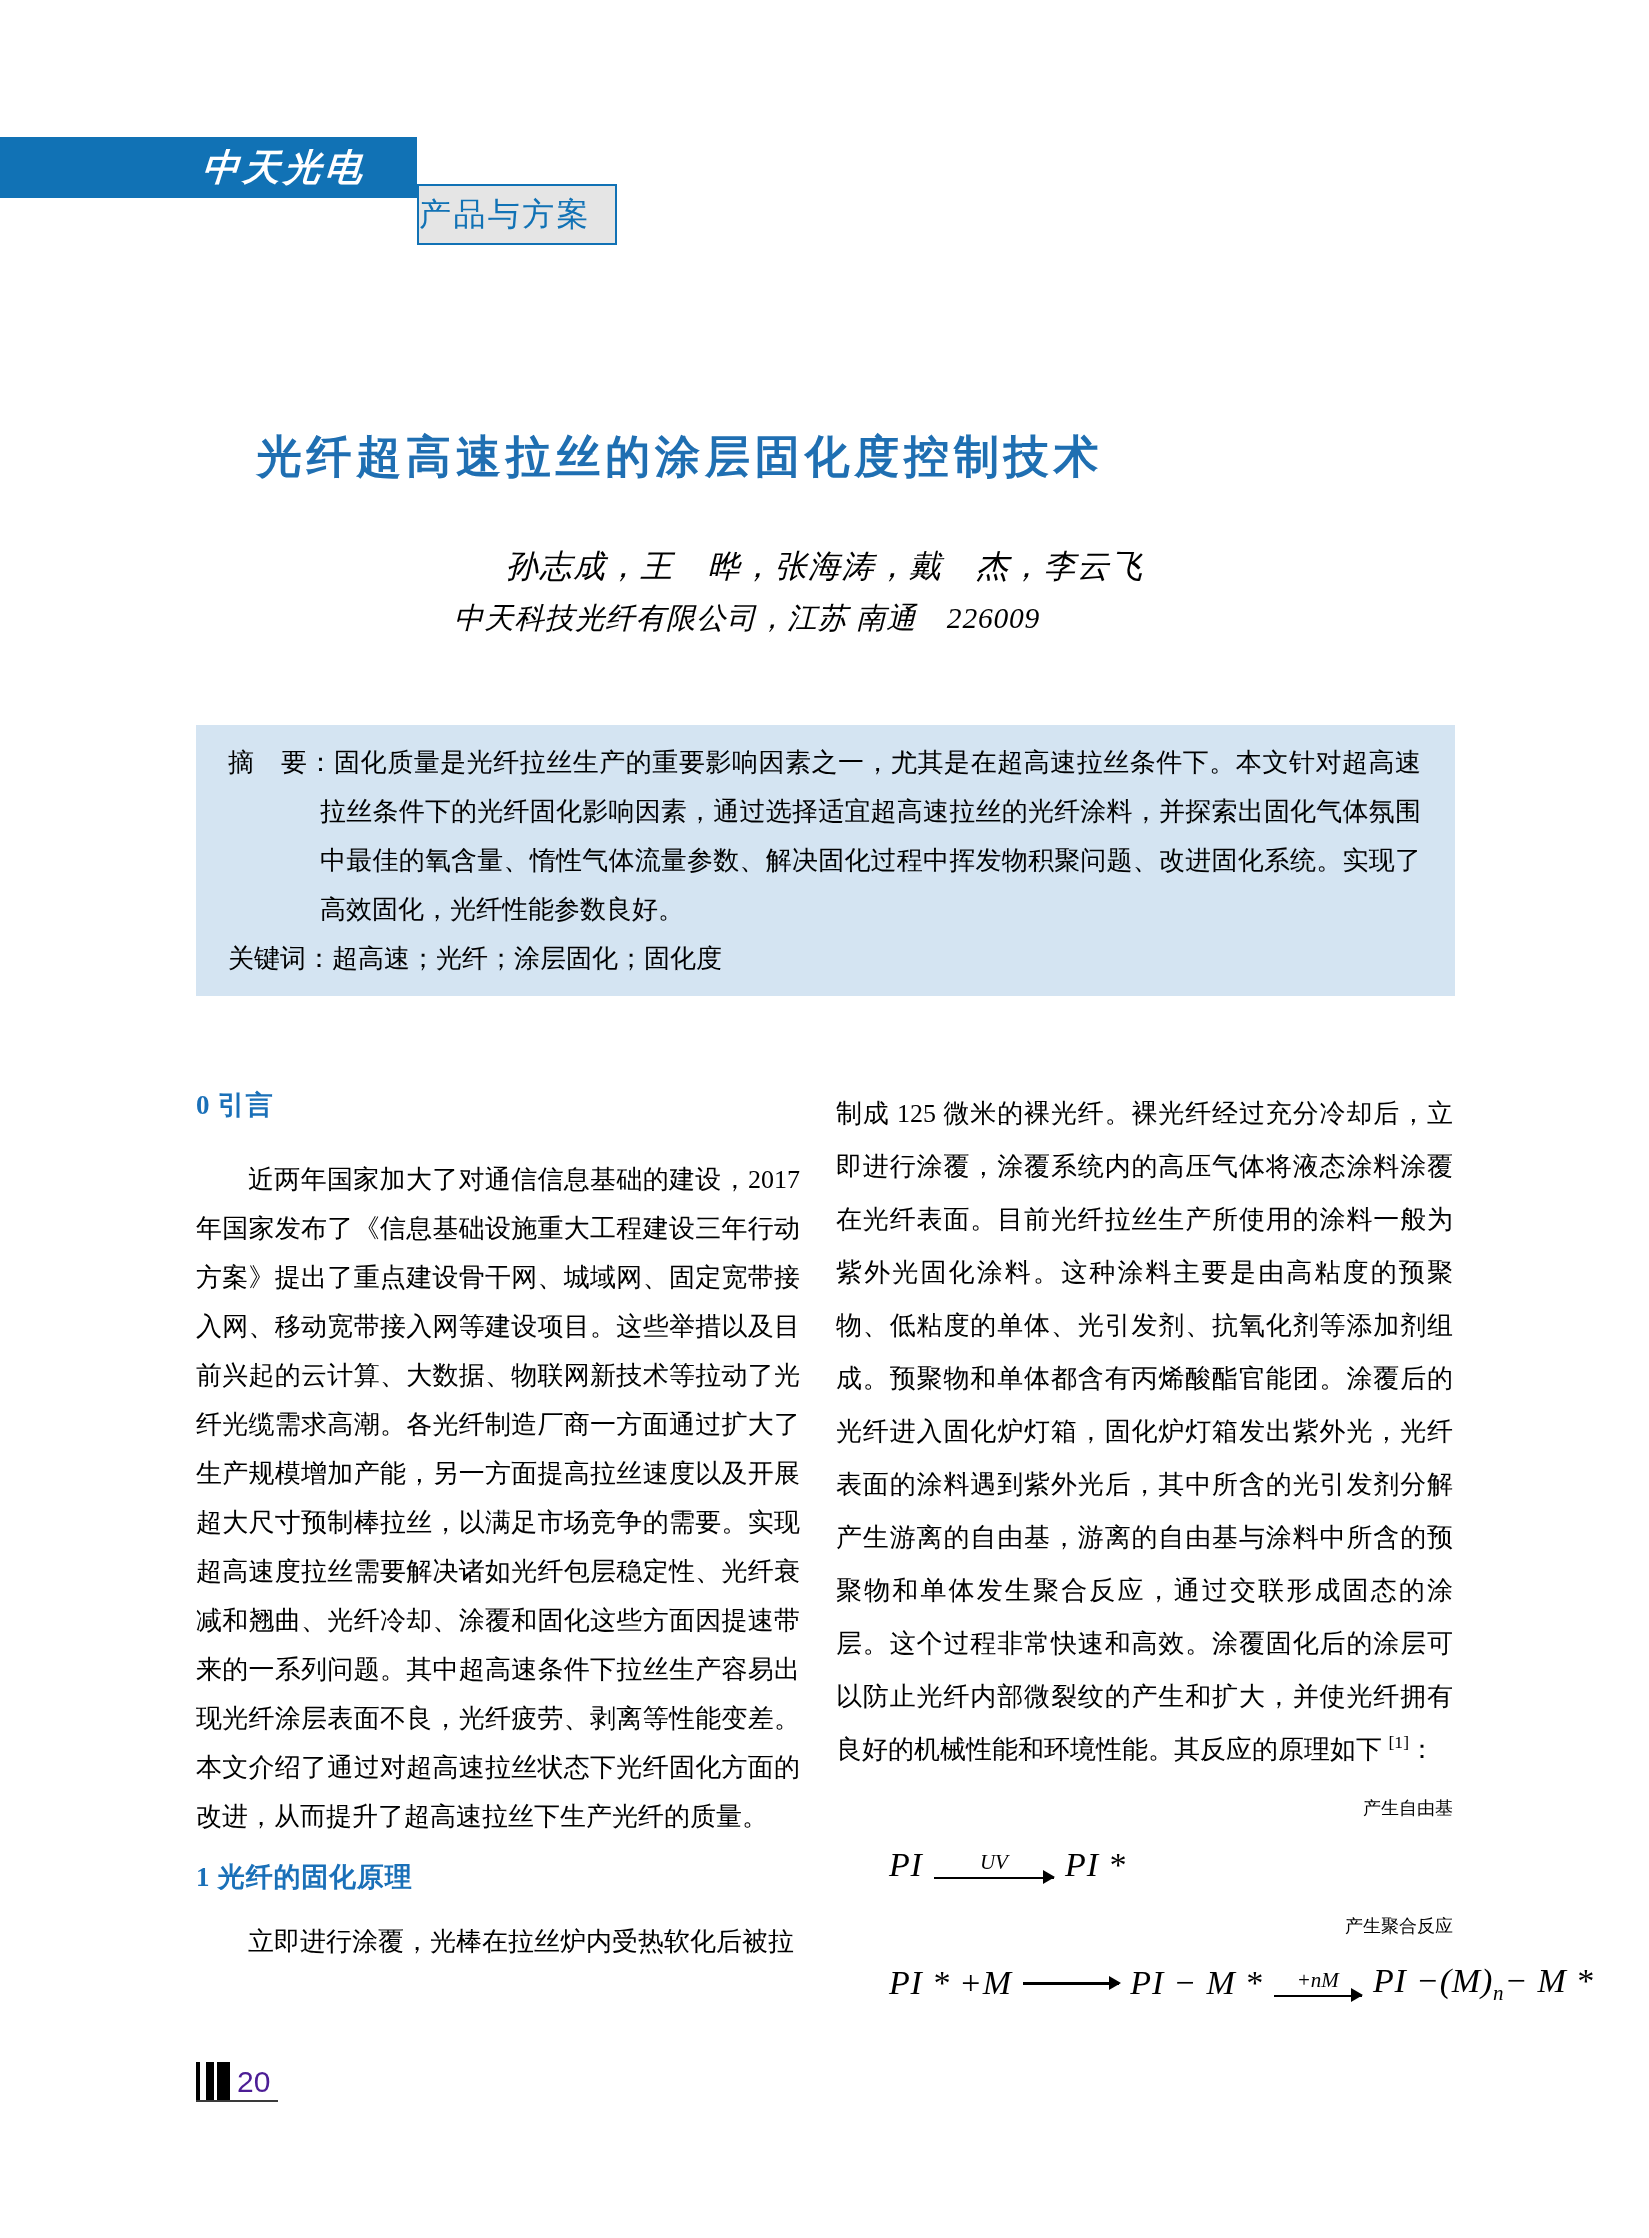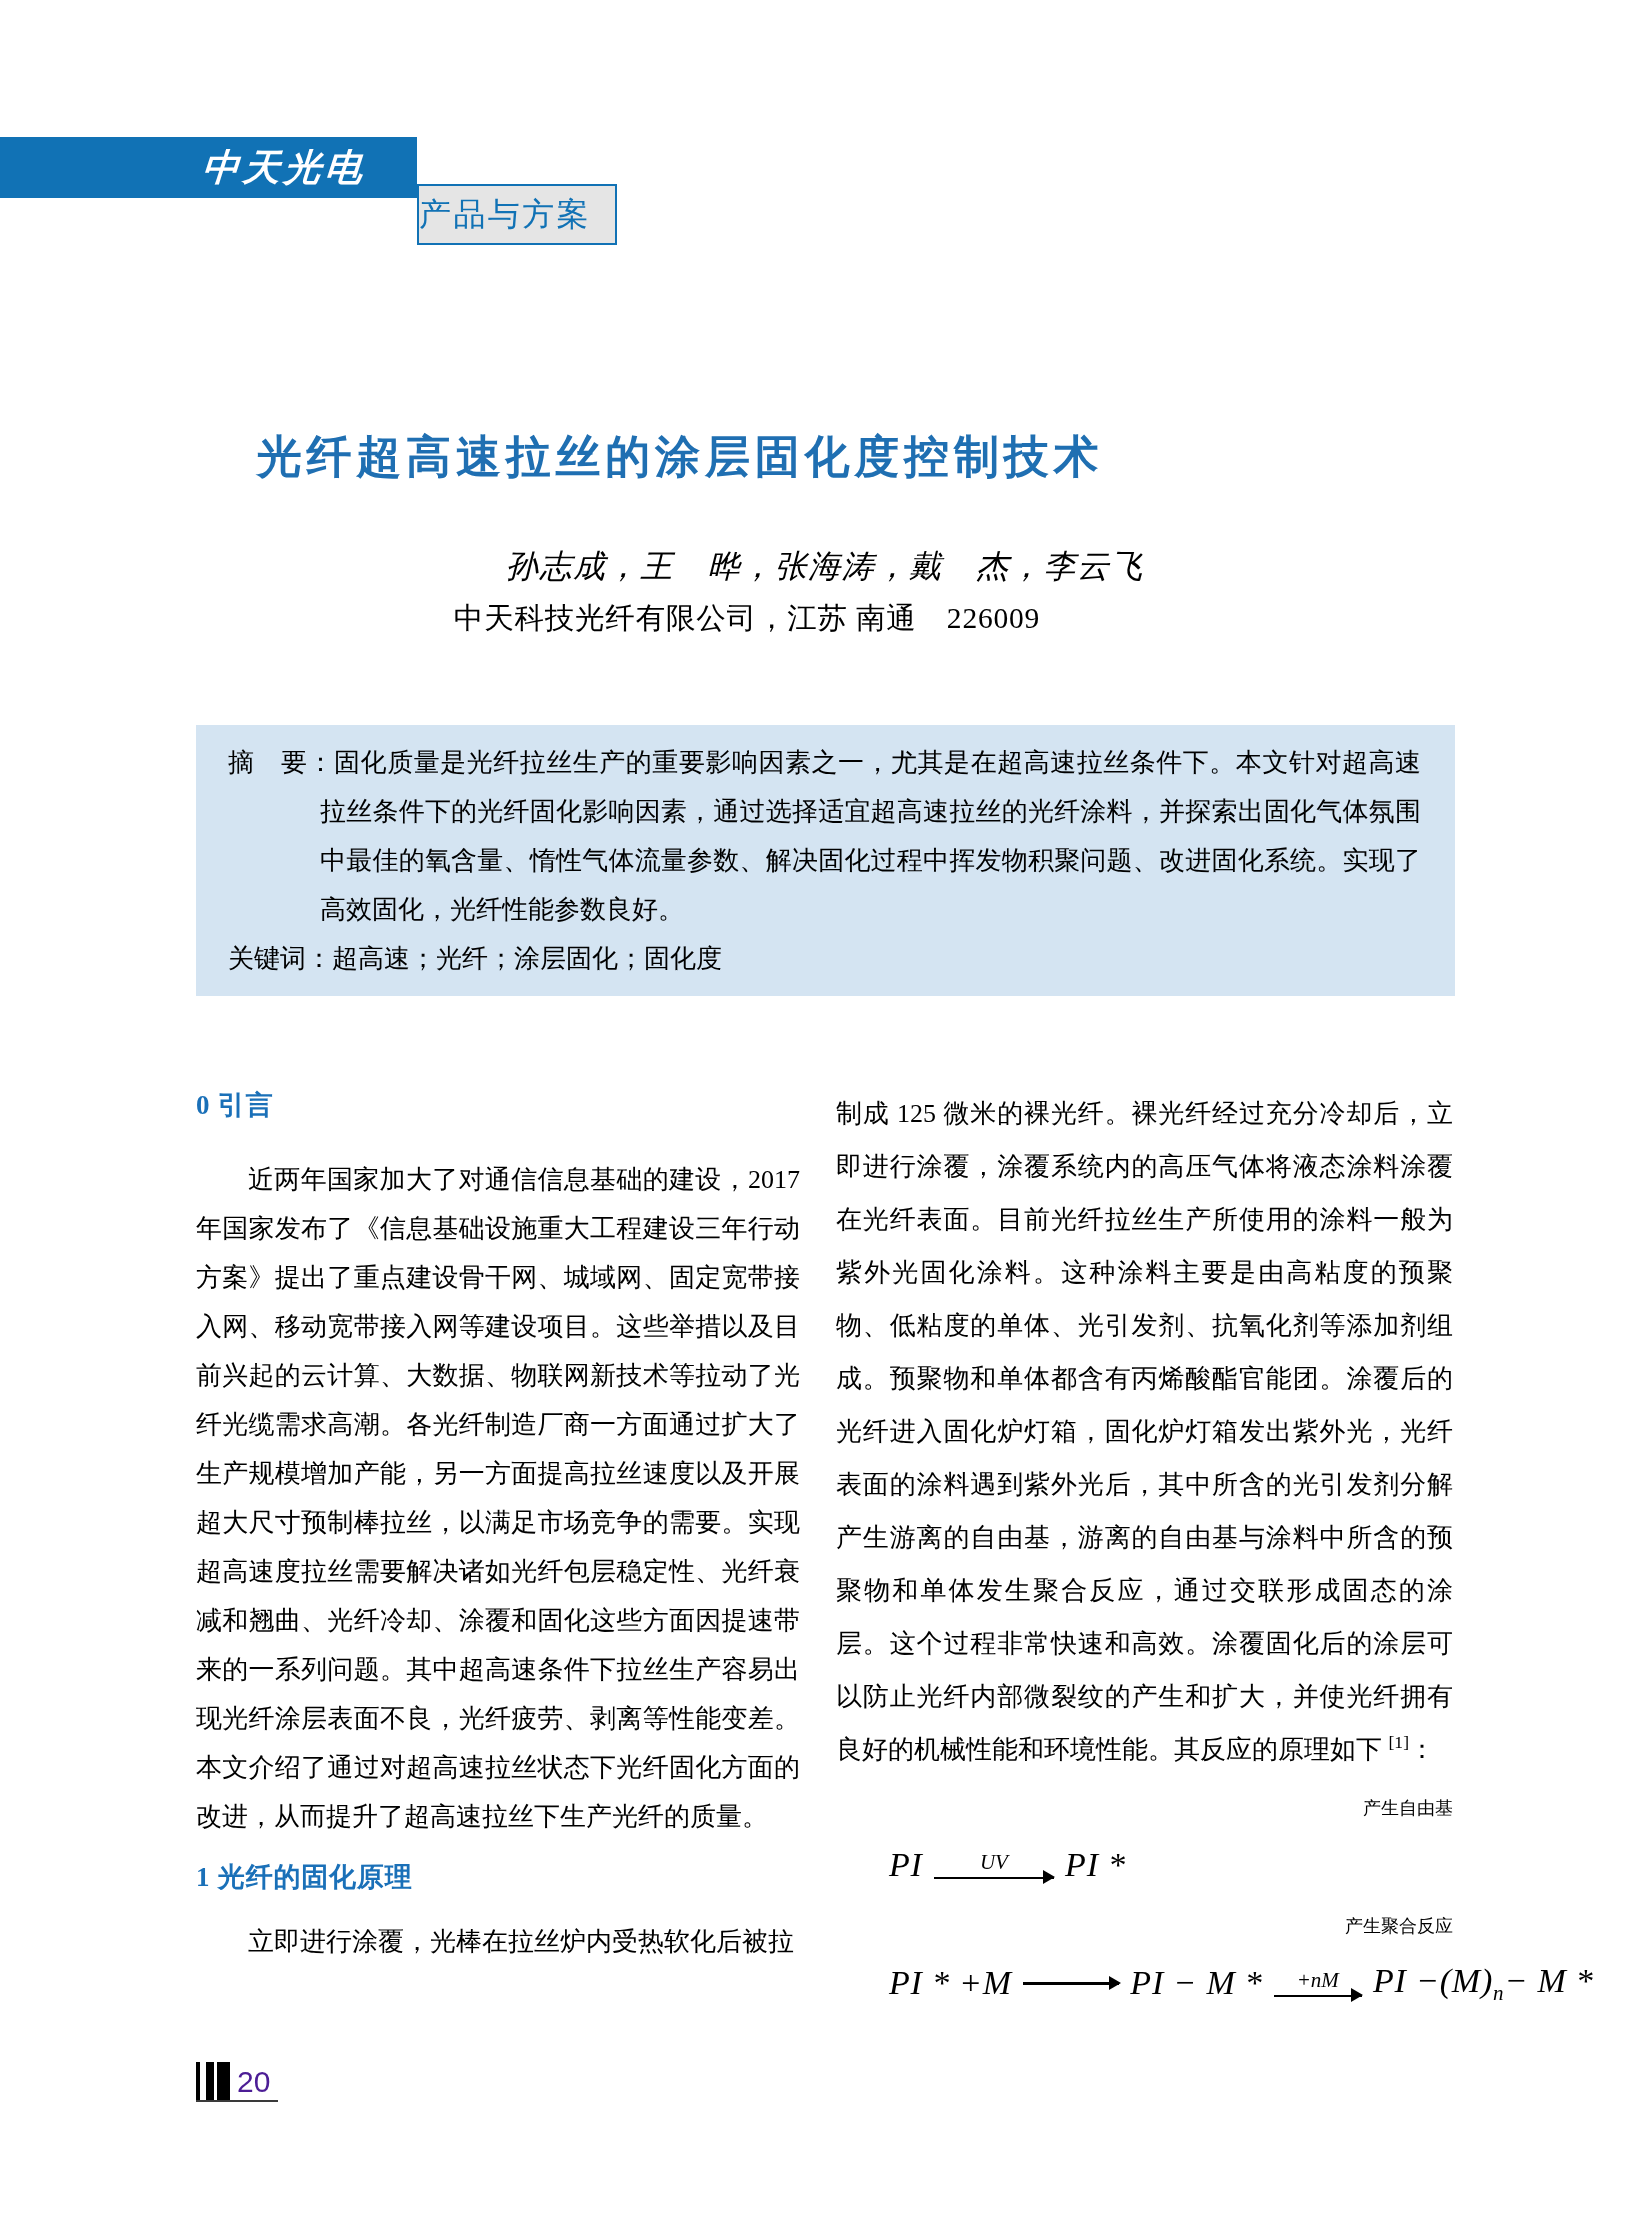--- a/index.html
+++ b/index.html
@@ -42,21 +42,21 @@
     text-align:center;font-size:45px;line-height:56px;font-weight:bold;
     color:#1f6fb2;letter-spacing:4.8px;white-space:nowrap;
   }
   .authors{
     position:absolute;left:0;top:549px;width:1650px;
     text-align:center;font-size:32px;line-height:35px;font-style:italic;
     letter-spacing:1.6px;white-space:nowrap;
   }
   .affiliation{
     position:absolute;left:0;top:600px;width:1494px;
-    text-align:center;font-size:29.5px;line-height:37px;
+    text-align:center;font-size:29.5px;line-height:37px;font-style:italic;
     letter-spacing:0.8px;white-space:nowrap;
   }
 
   
   .abstract-box{
     position:absolute;left:196px;top:725px;width:1259px;height:271px;
     background:#d4e4f2;box-sizing:border-box;
     padding:12.8px 34px 0 32px;
     font-size:26px;line-height:49px;
   }

